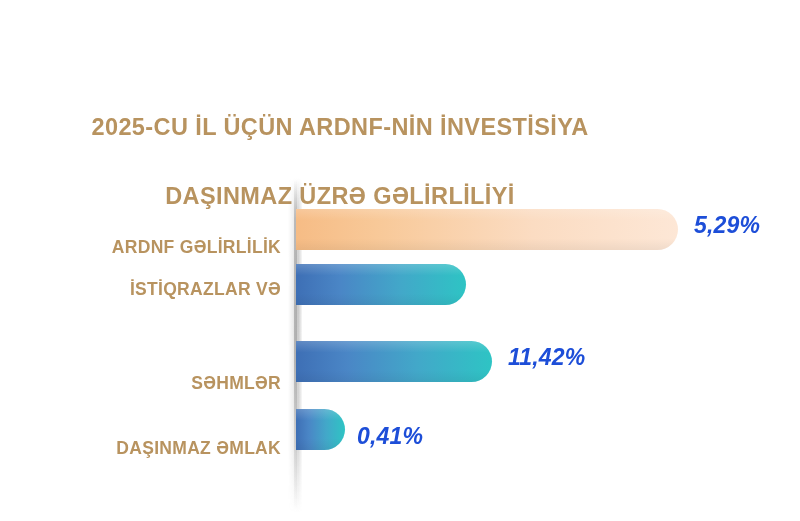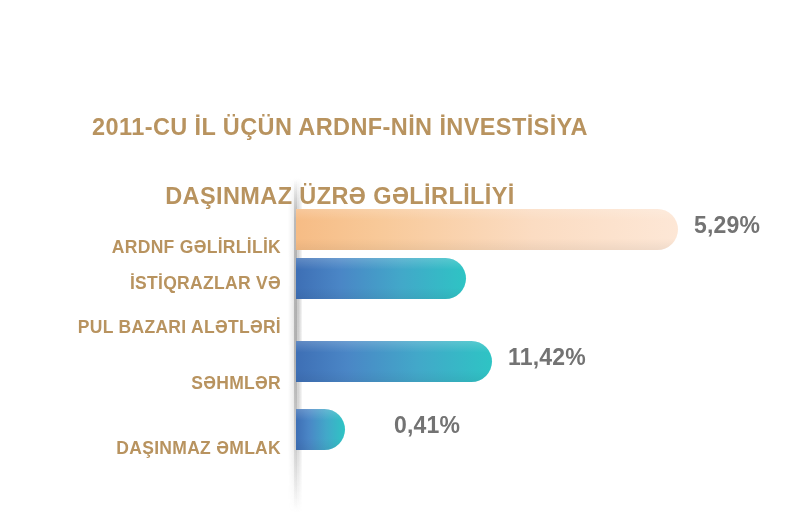--- a/index.html
+++ b/index.html
@@ -138,56 +138,56 @@
     background: linear-gradient(to bottom,
         rgba(255,255,255,0.18) 0%,
         rgba(255,255,255,0) 28%,
         rgba(0,0,0,0) 72%,
         rgba(0,0,0,0.05) 100%);
     pointer-events: none;
   }
 
   .value-label {
     position: absolute;
-    color: #737373;
+    color: #1d4ed8;
     font-size: 23px;
     font-weight: bold;
+    font-style: italic;
     letter-spacing: 0.2px;
     white-space: nowrap;
   }
 </style>
 </head>
 <body>
 
 <div id="chart-root">
 
   <div class="chart-title">
-    <span class="title-line">2011-CU İL  ÜÇÜN ARDNF-NİN İNVESTİSİYA</span>
+    <span class="title-line">2025-CU İL  ÜÇÜN ARDNF-NİN İNVESTİSİYA</span>
     <span class="title-line">DAŞINMAZ ÜZRƏ GƏLİRLİLİYİ</span>
   </div>
 
   <div class="axis-strip"></div>
   <div class="axis-strip-core"></div>
 
   <div class="plot">
 
     <div class="bar-row" style="top:209px;height:41px;">
       <div class="cat-label" style="top:5px;">
         <span>ARDNF GƏLİRLİLİK</span>
       </div>
       <div class="bar-track" style="width:382px;">
         <div class="bar orange" style="width:382px;"></div>
       </div>
       <div class="value-label" style="left:694px;top:3px;">5,29%</div>
     </div>
 
-    <div class="bar-row" style="top:258px;height:41px;">
+    <div class="bar-row" style="top:264px;height:41px;">
       <div class="cat-label" style="top:-8px;">
         <span>İSTİQRAZLAR VƏ</span><br>
-        <span>PUL BAZARI ALƏTLƏRİ</span>
       </div>
       <div class="bar-track" style="width:170px;">
         <div class="bar blue" style="width:170px;"></div>
       </div>
     </div>
 
     <div class="bar-row" style="top:341px;height:41px;">
       <div class="cat-label" style="top:9px;">
         <span>SƏHMLƏR</span>
       </div>
@@ -197,17 +197,17 @@
       <div class="value-label" style="left:508px;top:3px;">11,42%</div>
     </div>
 
     <div class="bar-row" style="top:409px;height:41px;">
       <div class="cat-label" style="top:6px;">
         <span>DAŞINMAZ ƏMLAK</span>
       </div>
       <div class="bar-track" style="width:49px;">
         <div class="bar blue" style="width:49px;"></div>
       </div>
-      <div class="value-label" style="left:357px;top:3px;margin-left:37px;">0,41%</div>
+      <div class="value-label" style="left:357px;top:14px;">0,41%</div>
     </div>
 
   </div>
 </div>
 
 </body></html>

